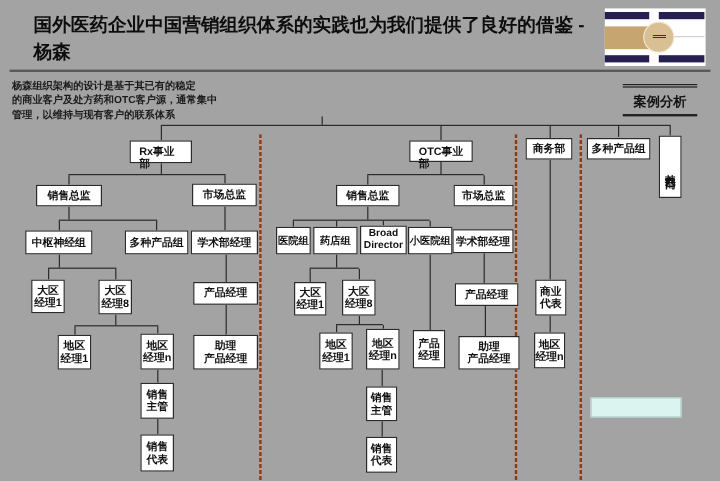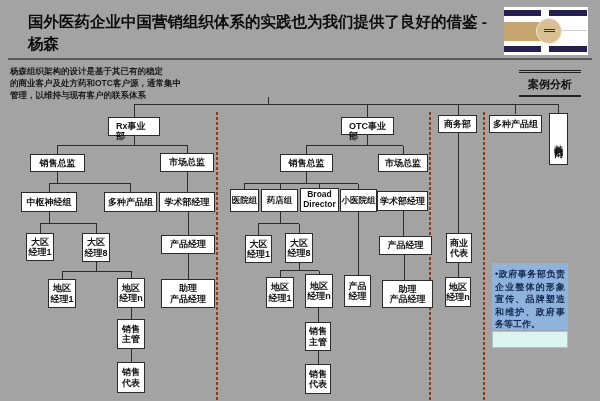--- a/index.html
+++ b/index.html
@@ -183,16 +183,15 @@
   <div class="node" style="left:344px;top:275px;width:27px;height:32px;">产品经理</div>
   <div class="node" style="left:379px;top:236px;width:53px;height:19px;">产品经理</div>
   <div class="node" style="left:382px;top:280px;width:51px;height:28px;">助理
 产品经理</div>
   <div class="node" style="left:305px;top:322px;width:26px;height:29px;">销售主管</div>
   <div class="node" style="left:305px;top:364px;width:26px;height:30px;">销售代表</div>
 
   <div class="node" style="left:446px;top:233px;width:26px;height:30px;">商业代表</div>
   <div class="node" style="left:445px;top:277px;width:26px;height:30px;">地区经理n</div>
 
-  <div class="abs note">•政府事务部负责企业整体的形象宣传、品牌塑造和维护、政府事务等工作。</div>
   <div class="abs note2"></div>
 
 </div>
 
 </body></html>

